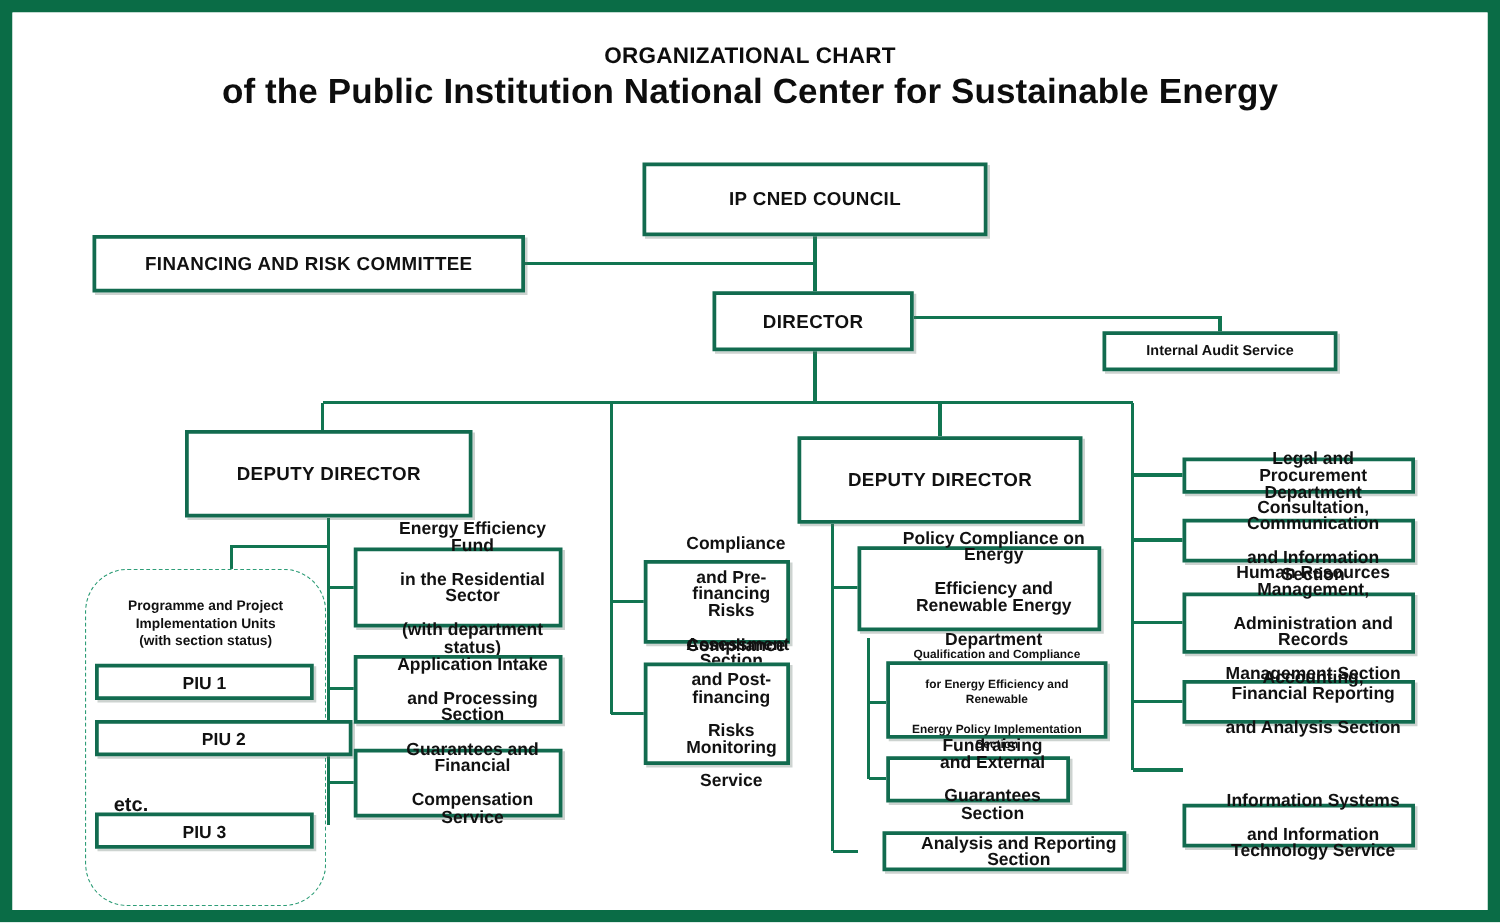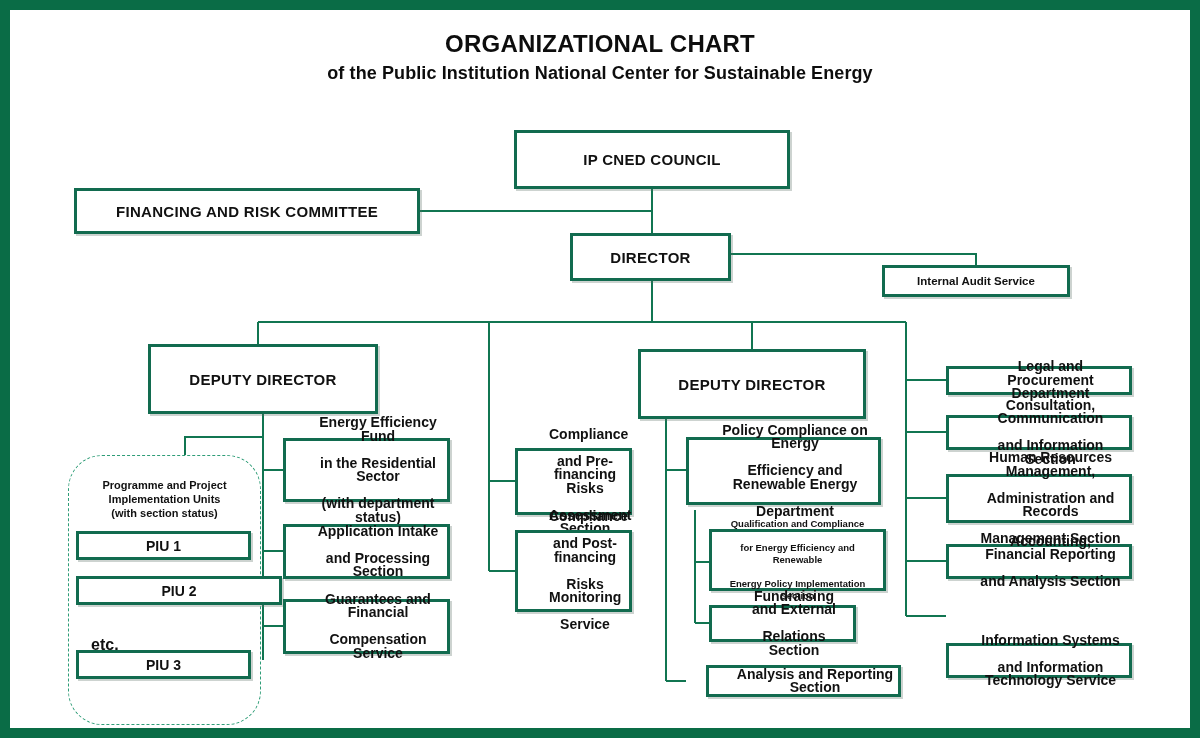--- a/index.html
+++ b/index.html
@@ -44,28 +44,28 @@
   
   #title-block {
     position: absolute;
     left: 0;
     top: 30px;
     width: 1200px;
     text-align: center;
     z-index: 3;
   }
   #title-line1 {
-    font-size: 24px;
+    font-size: 18px;
     font-weight: bold;
     color: #0d0d0d;
     letter-spacing: 0.2px;
     line-height: 28px;
   }
   #title-line2 {
-    font-size: 18px;
+    font-size: 28px;
     font-weight: bold;
     color: #0d0d0d;
     letter-spacing: 0.1px;
     line-height: 30px;
   }
 
   
   #connectors {
     position: absolute;
     left: 0; top: 0;
@@ -301,21 +301,21 @@
     <span>
       <span>Qualification and Compliance</span><br>
       <span>for Energy Efficiency and Renewable</span><br>
       <span>Energy Policy Implementation Section</span>
     </span>
   </div>
 
   <div class="node lvl-small" style="left:709px; top:605px; width:147px; height:37px;">
     <span>
       <span>Fundraising and External</span><br>
-      <span>Relations Section</span>
+      <span>Guarantees Section</span>
     </span>
   </div>
 
   <div class="node lvl-small" style="left:706px; top:665px; width:195px; height:32px;">
     <span>Analysis and Reporting Section</span>
   </div>
 
   <div class="node lvl-small" style="left:946px; top:366px; width:186px; height:29px;">
     <span>Legal and Procurement Department</span>
   </div>

